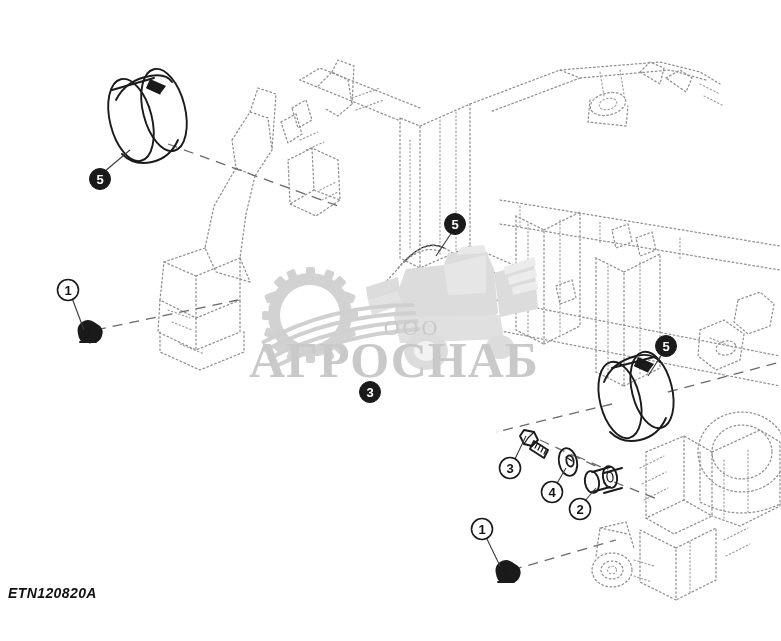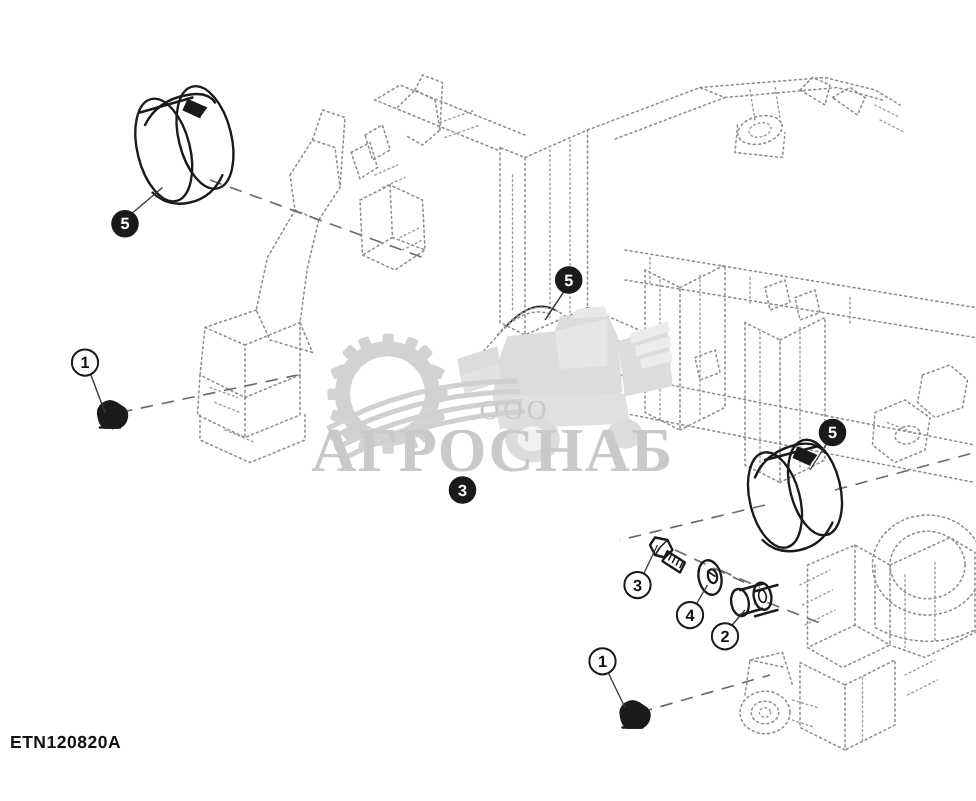--- a/index.html
+++ b/index.html
@@ -27,20 +27,21 @@
   .part-number {
     position: absolute;
     left: 8px;
     top: 585px;
     font-family: "Liberation Sans", sans-serif;
     font-size: 14px;
     font-weight: bold;
     letter-spacing: 0.4px;
     color: #111111;
     white-space: nowrap;
+    font-style: italic;
   }
   
   #watermark {
     position: absolute;
     left: 248px;
     top: 243px;
     width: 290px;
     height: 150px;
     pointer-events: none;
   }

